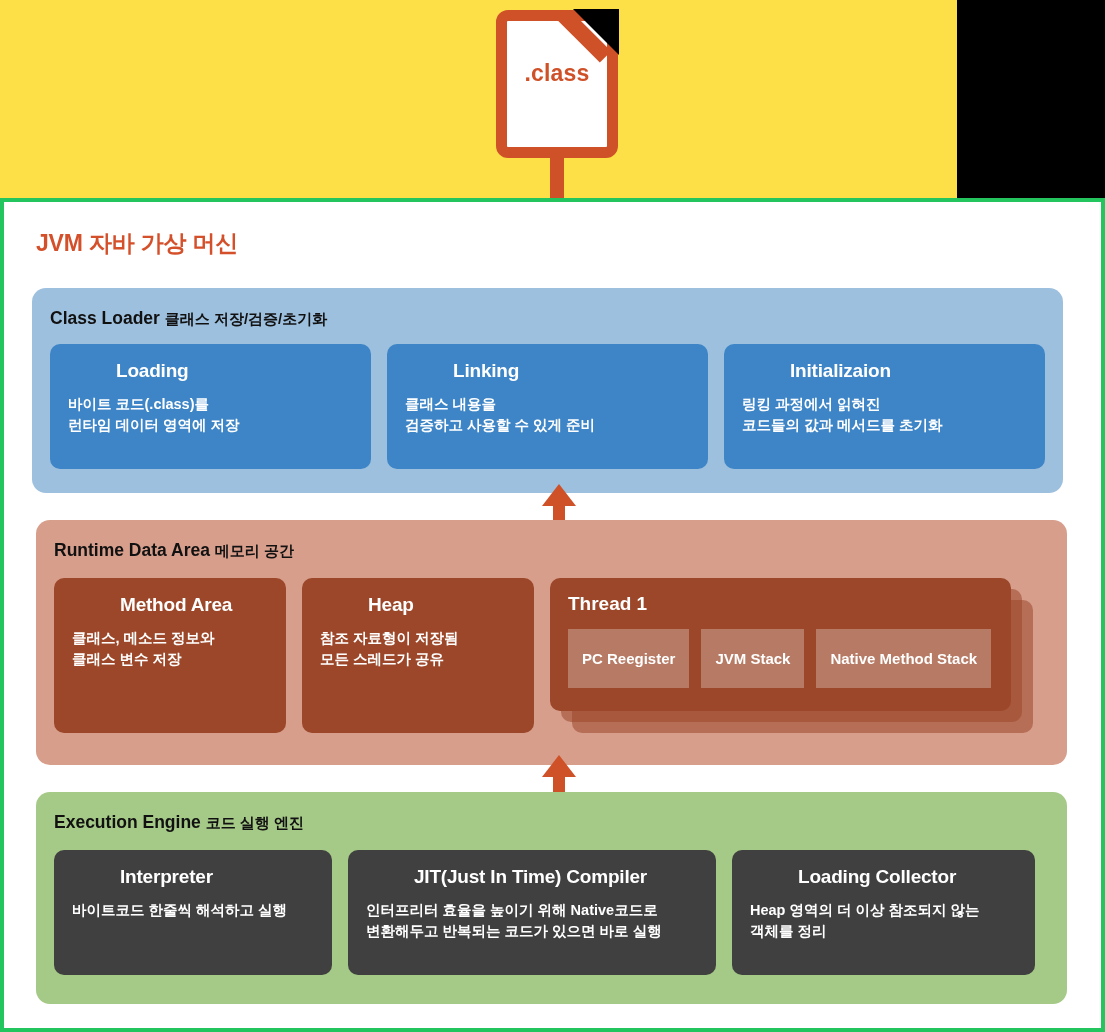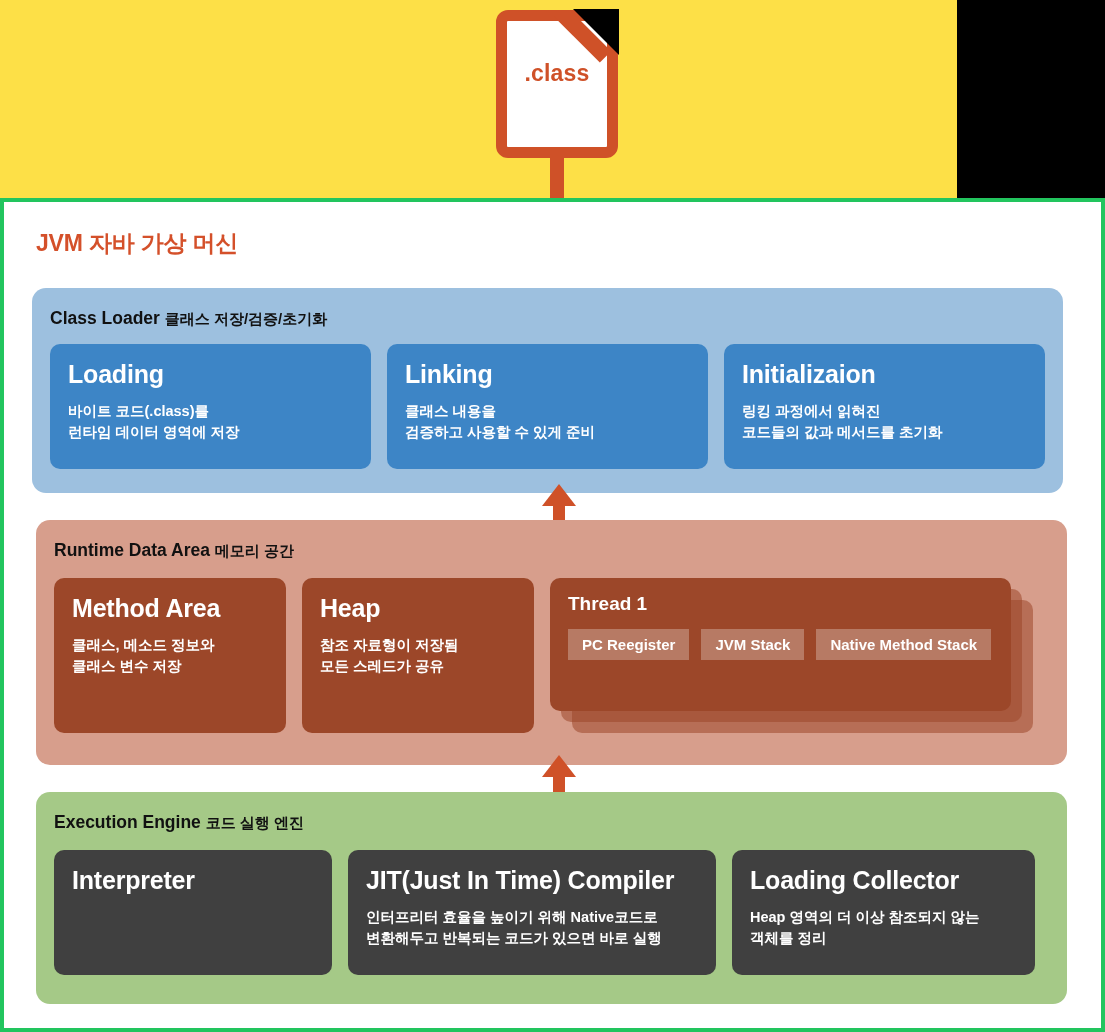--- a/index.html
+++ b/index.html
@@ -106,24 +106,25 @@
     position: absolute; left: 18px; right: 18px;
     display: flex;
     gap: 16px;
   }
   .card {
     border-radius: 10px;
     padding: 16px 18px;
     color: #ffffff;
   }
   .card h4 {
-    font-size: 25px;
+    font-size: 19px;
     font-weight: bold;
     margin-bottom: 12px;
     letter-spacing: -0.2px;
+    margin-left: 48px;
   }
   .card p {
     font-size: 14.5px;
     font-weight: bold;
     line-height: 1.45;
     white-space: pre-line;
   }
 
   
   #panel-classloader {
@@ -164,21 +165,21 @@
     padding: 15px 18px;
     color: #ffffff;
   }
   .thread-card h4 { font-size: 19px; font-weight: bold; margin-bottom: 14px; }
   .chips { display: flex; gap: 12px; }
   .chip {
     background: rgba(255,255,255,0.28);
     color: #ffffff;
     font-size: 15px;
     font-weight: bold;
-    padding: 7px 14px;
+    padding: 21px 14px;
     white-space: nowrap;
   }
 
   
   #panel-exec {
     left: 32px; top: 590px; width: 1031px; height: 212px;
     background: #a5c987;
   }
   #panel-exec .cards { top: 58px; }
   #panel-exec .card {
@@ -305,20 +306,21 @@
     </div>
 
     <div class="panel" id="panel-exec">
       <div class="panel-title">
         <span>Execution Engine</span>
         <span class="ko">코드 실행 엔진</span>
       </div>
       <div class="cards">
         <div class="card w1">
           <h4>Interpreter</h4>
+          <p>바이트코드 한줄씩 해석하고 실행</p>
         </div>
         <div class="card w2">
           <h4>JIT(Just In Time) Compiler</h4>
           <p>인터프리터 효율을 높이기 위해 Native코드로
 변환해두고 반복되는 코드가 있으면 바로 실행</p>
         </div>
         <div class="card w3">
           <h4>Loading Collector</h4>
           <p>Heap 영역의 더 이상 참조되지 않는
 객체를 정리</p>

